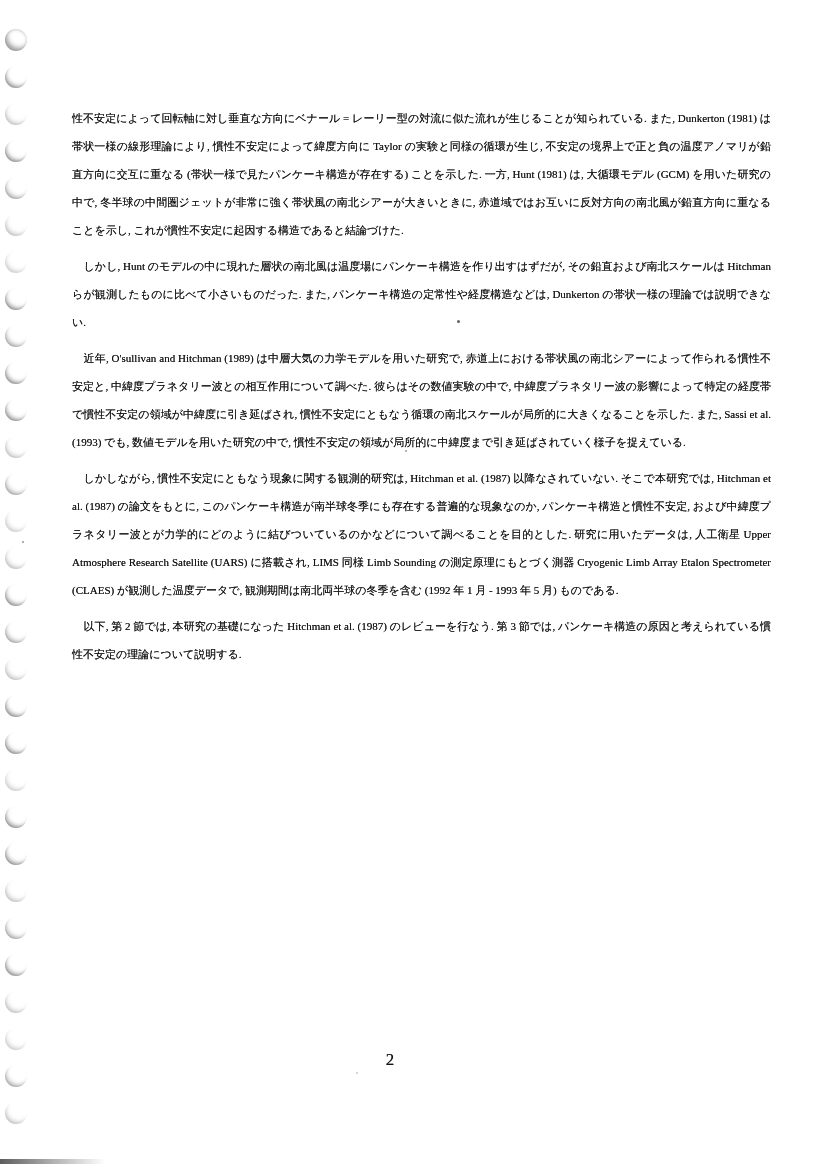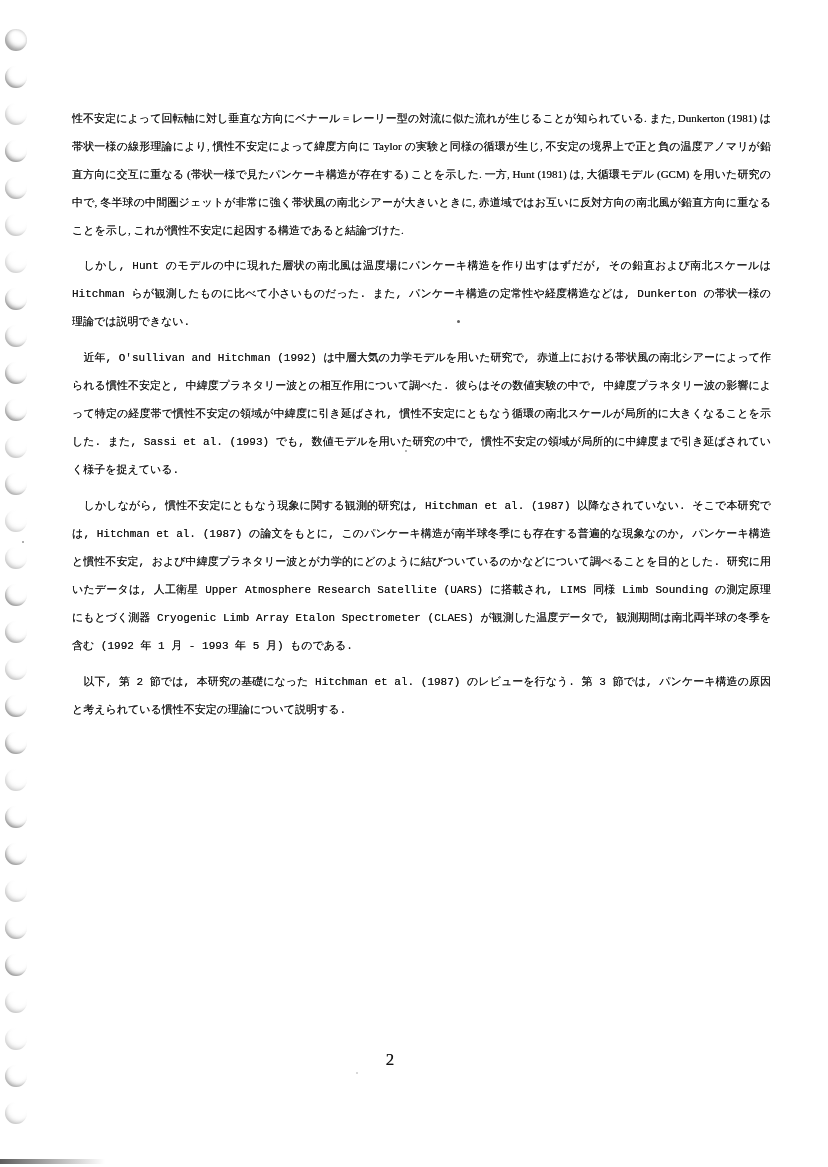--- a/index.html
+++ b/index.html
@@ -41,21 +41,21 @@
     color:var(--ink);
     font-size:11px;
     line-height:28px;
     text-shadow:0 0 .5px rgba(10,10,10,.75);
   }
   .para{
     margin:0;
     text-align:justify;
   }
   .para + .para{margin-top:8px;}
-  .para.indent{text-indent:1.05em;font-family:Liberation Mono, monospace;}
+  .para.indent{text-indent:1.05em;}
   
   .page-number{
     position:absolute;
     left:358px;top:1048px;width:64px;
     text-align:center;
     color:var(--ink);
     font-size:17px;
     line-height:24px;
     text-shadow:0 0 .5px rgba(10,10,10,.7);
   }
@@ -105,21 +105,21 @@
       <div class="hole" style="top: 954px;"></div>
       <div class="hole" style="top: 991px;"></div>
       <div class="hole" style="top: 1028px;"></div>
       <div class="hole" style="top: 1065px;"></div>
       <div class="hole" style="top: 1102px;"></div>
     </div>
 
   <main class="text-block">
       <p class="para">性不安定によって回転軸に対し垂直な方向にベナール = レーリー型の対流に似た流れが生じることが知られている. また, Dunkerton (1981) は帯状一様の線形理論により, 慣性不安定によって緯度方向に Taylor の実験と同様の循環が生じ, 不安定の境界上で正と負の温度アノマリが鉛直方向に交互に重なる (帯状一様で見たパンケーキ構造が存在する) ことを示した. 一方, Hunt (1981) は, 大循環モデル (GCM) を用いた研究の中で, 冬半球の中間圏ジェットが非常に強く帯状風の南北シアーが大きいときに, 赤道域ではお互いに反対方向の南北風が鉛直方向に重なることを示し, これが慣性不安定に起因する構造であると結論づけた.</p>
       <p class="para indent">しかし, Hunt のモデルの中に現れた層状の南北風は温度場にパンケーキ構造を作り出すはずだが, その鉛直および南北スケールは Hitchman らが観測したものに比べて小さいものだった. また, パンケーキ構造の定常性や経度構造などは, Dunkerton の帯状一様の理論では説明できない.</p>
-      <p class="para indent">近年, O'sullivan and Hitchman (1992) は中層大気の力学モデルを用いた研究で, 赤道上における帯状風の南北シアーによって作られる慣性不安定と, 中緯度プラネタリー波との相互作用について調べた. 彼らはその数値実験の中で, 中緯度プラネタリー波の影響によって特定の経度帯で慣性不安定の領域が中緯度に引き延ばされ, 慣性不安定にともなう循環の南北スケールが局所的に大きくなることを示した. また, Sassi et al. (1993) でも, 数値モデルを用いた研究の中で, 慣性不安定の領域が局所的に中緯度まで引き延ばされていく様子を捉えている.</p>
+      <p class="para indent">近年, O'sullivan and Hitchman (1989) は中層大気の力学モデルを用いた研究で, 赤道上における帯状風の南北シアーによって作られる慣性不安定と, 中緯度プラネタリー波との相互作用について調べた. 彼らはその数値実験の中で, 中緯度プラネタリー波の影響によって特定の経度帯で慣性不安定の領域が中緯度に引き延ばされ, 慣性不安定にともなう循環の南北スケールが局所的に大きくなることを示した. また, Sassi et al. (1993) でも, 数値モデルを用いた研究の中で, 慣性不安定の領域が局所的に中緯度まで引き延ばされていく様子を捉えている.</p>
       <p class="para indent">しかしながら, 慣性不安定にともなう現象に関する観測的研究は, Hitchman et al. (1987) 以降なされていない. そこで本研究では, Hitchman et al. (1987) の論文をもとに, このパンケーキ構造が南半球冬季にも存在する普遍的な現象なのか, パンケーキ構造と慣性不安定, および中緯度プラネタリー波とが力学的にどのように結びついているのかなどについて調べることを目的とした. 研究に用いたデータは, 人工衛星 Upper Atmosphere Research Satellite (UARS) に搭載され, LIMS 同様 Limb Sounding の測定原理にもとづく測器 Cryogenic Limb Array Etalon Spectrometer (CLAES) が観測した温度データで, 観測期間は南北両半球の冬季を含む (1992 年 1 月 - 1993 年 5 月) ものである.</p>
       <p class="para indent">以下, 第 2 節では, 本研究の基礎になった Hitchman et al. (1987) のレビューを行なう. 第 3 節では, パンケーキ構造の原因と考えられている慣性不安定の理論について説明する.</p>
     </main>
 
   <div class="page-number">2</div>
 
   <span class="speck speck-1"></span>
   <span class="speck speck-2"></span>
   <span class="speck speck-3"></span>
   <span class="speck speck-4"></span>

